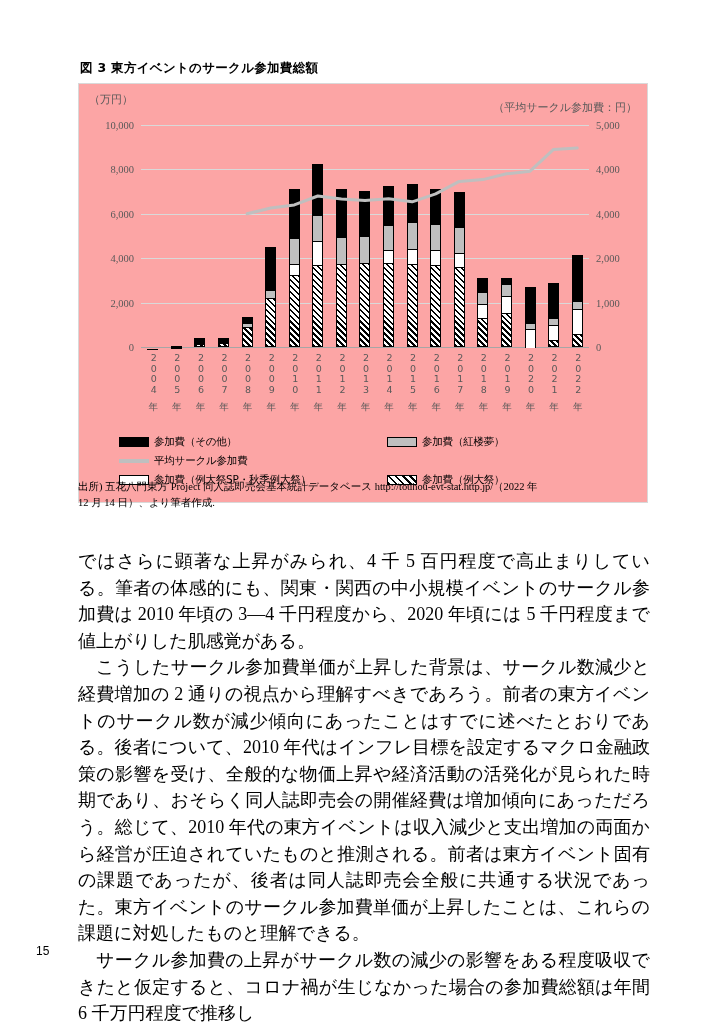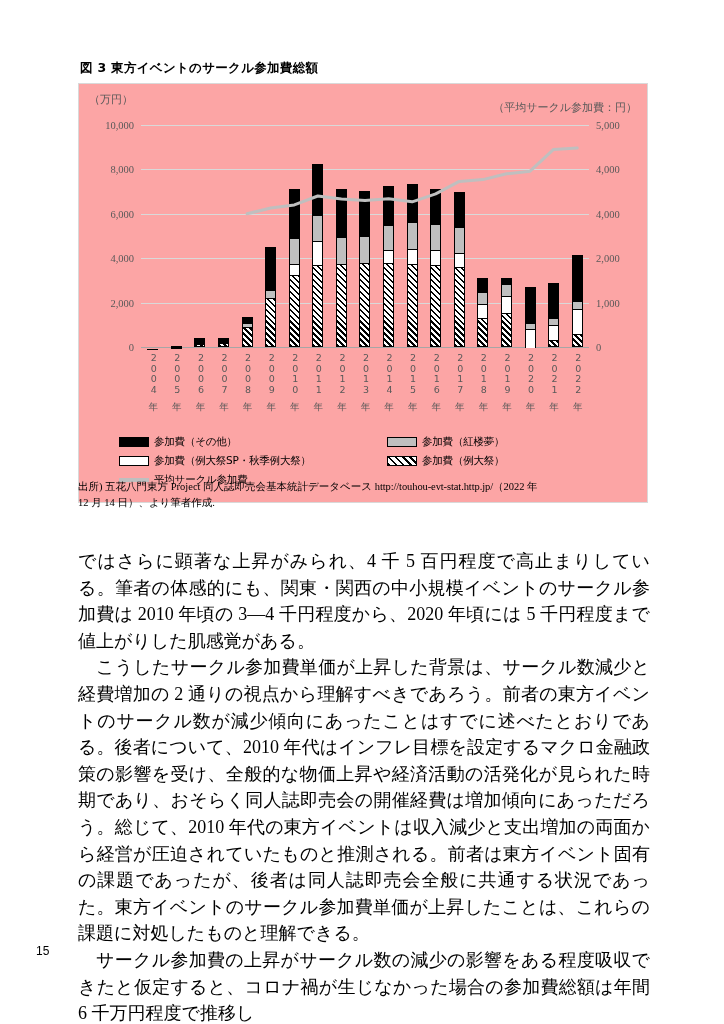--- a/index.html
+++ b/index.html
@@ -444,32 +444,32 @@
               <span class="swatch sw-black"></span>
               <span class="legend-label">参加費（その他）</span>
             </div>
             <div class="legend-item col2">
               <span class="swatch sw-gray"></span>
               <span class="legend-label">参加費（紅楼夢）</span>
             </div>
           </div>
           <div class="legend-row">
             <div class="legend-item col1">
+              <span class="swatch sw-line"></span>
+              <span class="legend-label">平均サークル参加費</span>
+            </div>
+          </div>
+          <div class="legend-row">
+            <div class="legend-item col1">
               <span class="swatch sw-white"></span>
               <span class="legend-label">参加費（例大祭SP・秋季例大祭）</span>
             </div>
             <div class="legend-item col2">
               <span class="swatch sw-hatch"></span>
               <span class="legend-label">参加費（例大祭）</span>
-            </div>
-          </div>
-          <div class="legend-row">
-            <div class="legend-item col1">
-              <span class="swatch sw-line"></span>
-              <span class="legend-label">平均サークル参加費</span>
             </div>
           </div>
         </div>
     </div>
   </div>
 
   <div id="source">
     <span>出所) 五花八門東方 Project 同人誌即売会基本統計データベース </span><span class="url">http://touhou-evt-stat.http.jp/</span><span>（2022 年</span><br>
     <span>12 月 14 日）、より筆者作成.</span>
   </div>

